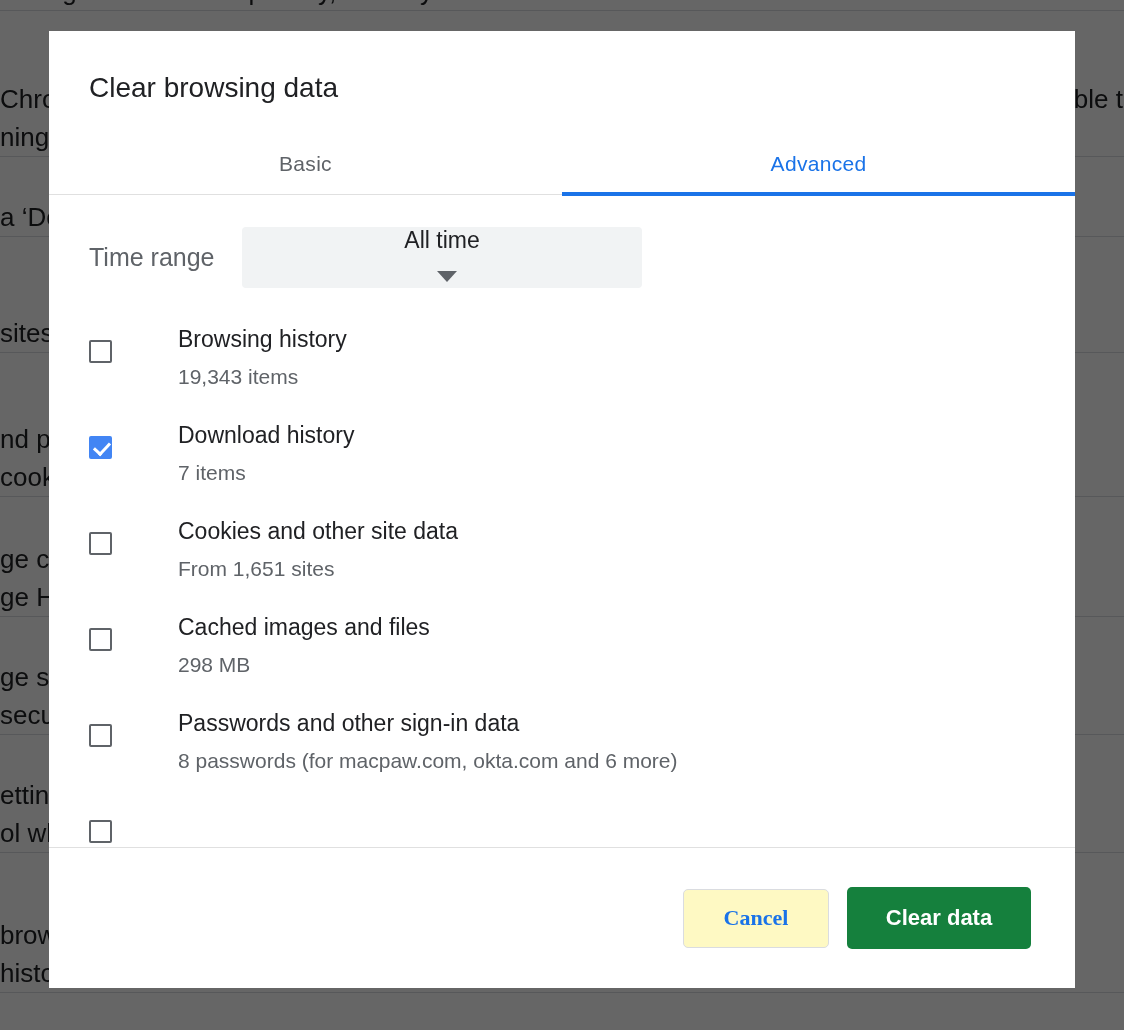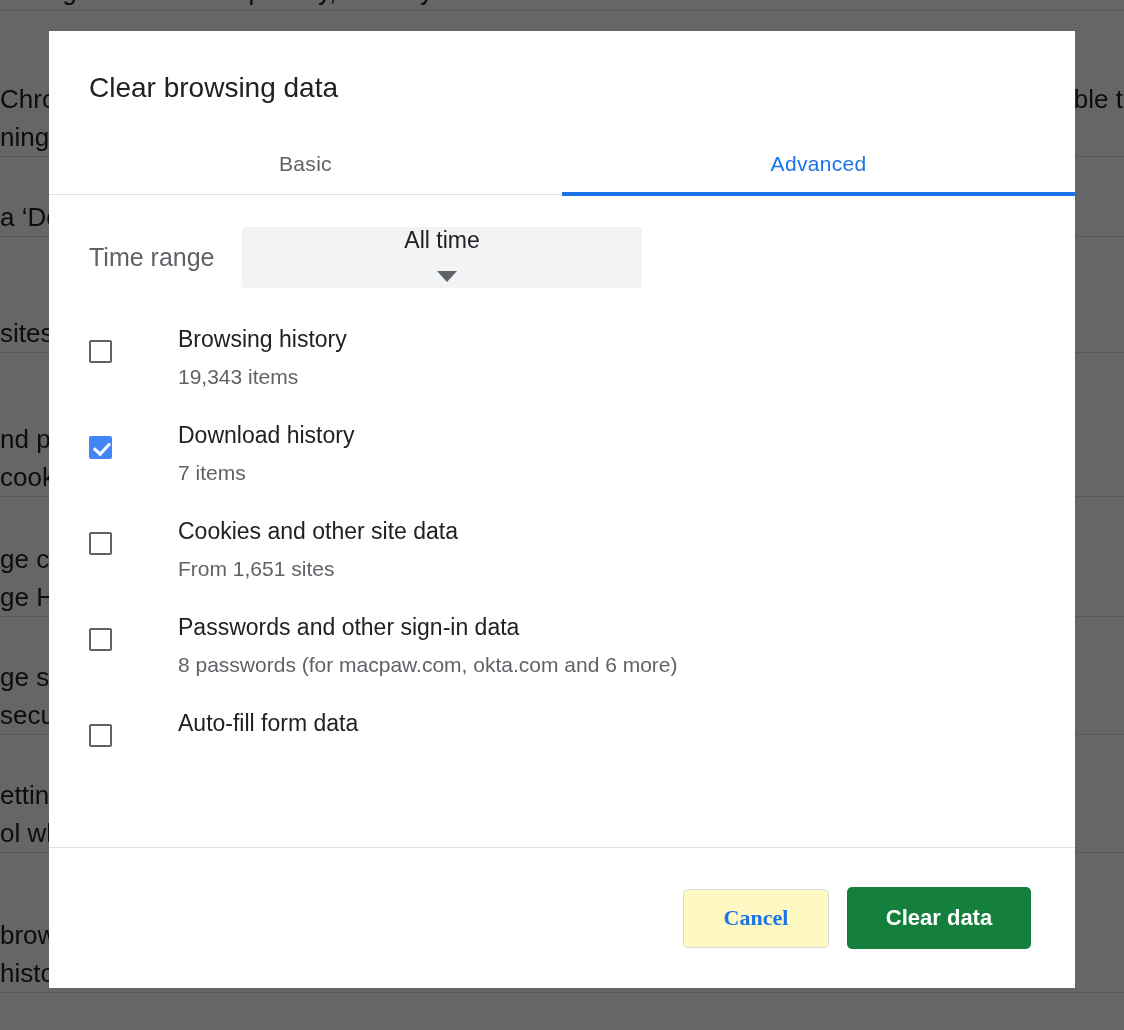--- a/index.html
+++ b/index.html
@@ -311,29 +311,33 @@
           <div class="cb-item">
             <div class="cb-box"></div>
             <div class="cb-text">
               <div class="cb-label">Cookies and other site data</div>
               <div class="cb-sub">From 1,651 sites</div>
             </div>
           </div>
           <div class="cb-item">
             <div class="cb-box"></div>
             <div class="cb-text">
+              <div class="cb-label">Cached images and files</div>
+              <div class="cb-sub">298 MB</div>
+            </div>
+          </div>
+          <div class="cb-item">
+            <div class="cb-box"></div>
+            <div class="cb-text">
               <div class="cb-label">Passwords and other sign-in data</div>
               <div class="cb-sub">8 passwords (for macpaw.com, okta.com and 6 more)</div>
             </div>
           </div>
           <div class="cb-item">
             <div class="cb-box"></div>
-            <div class="cb-text">
-              <div class="cb-label">Auto-fill form data</div>
-            </div>
           </div>
         </div>
 
     </div>
   </div>
 
   <div id="dialog-footer">
     <button class="btn" id="cancel-button">Cancel</button>
     <button class="btn" id="clear-data-button">Clear data</button>
   </div>

